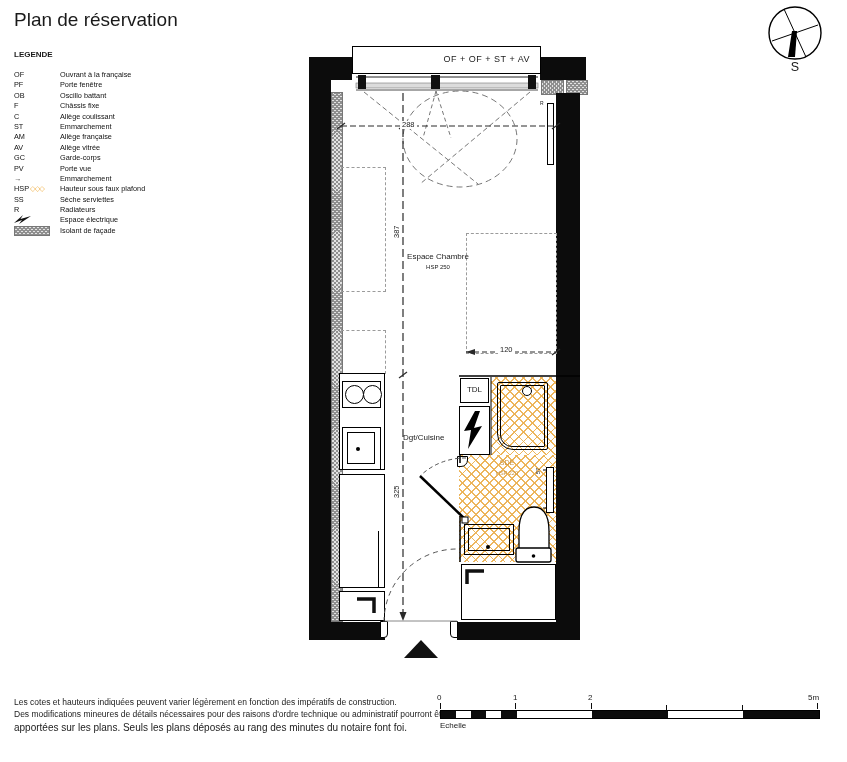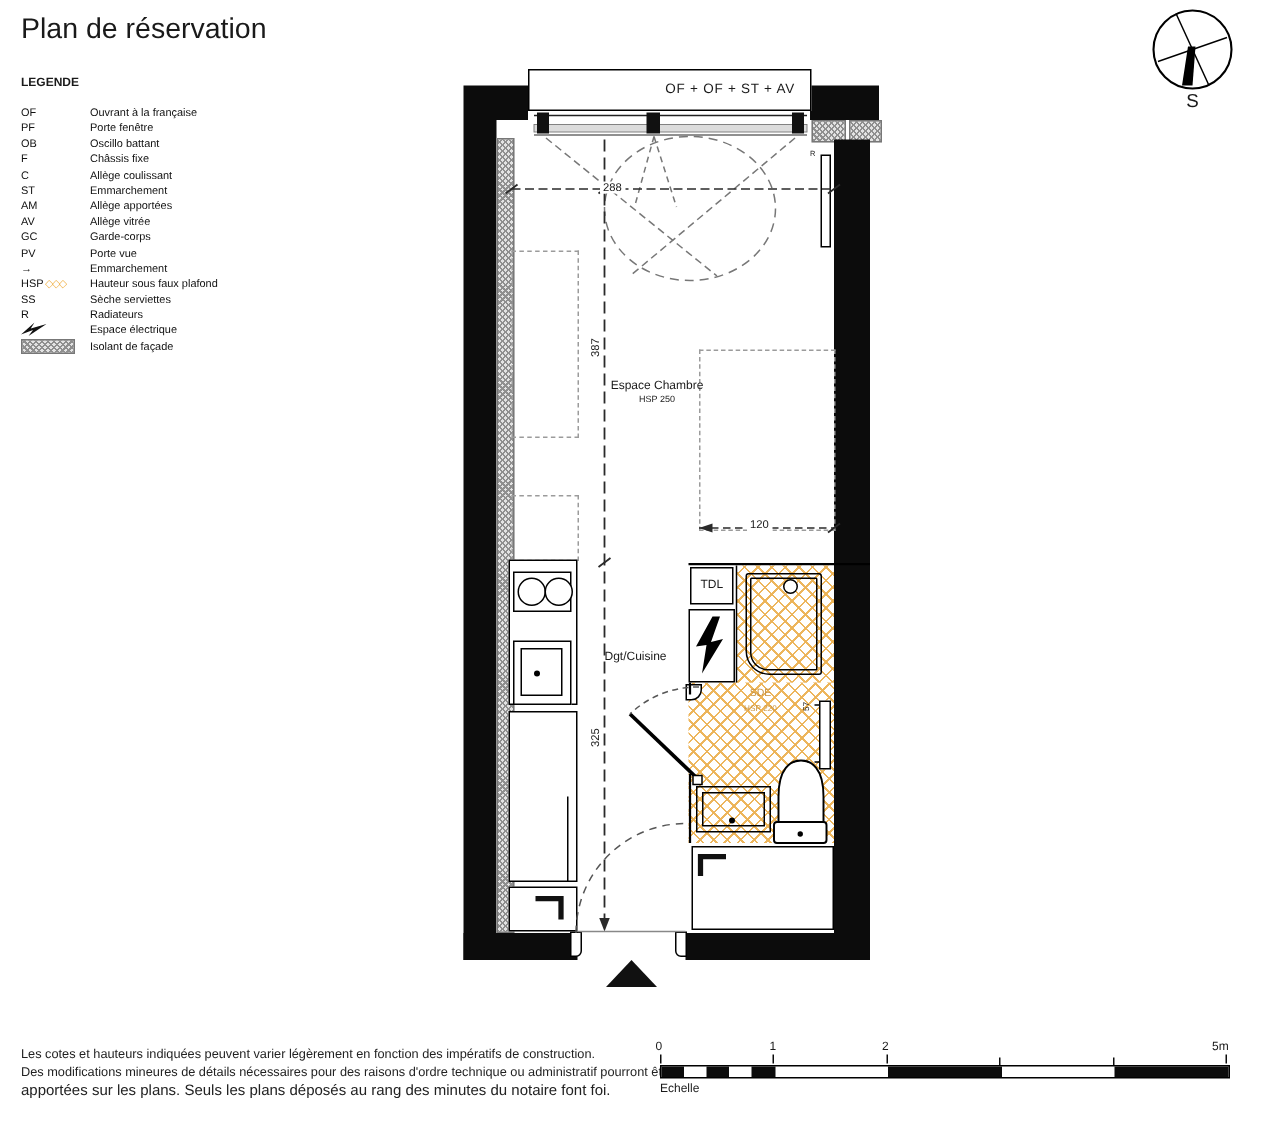--- a/index.html
+++ b/index.html
@@ -53,21 +53,21 @@
   <div class="legend-row">
     <span class="labbr">C</span>
     <span class="ldesc">Allège coulissant</span>
   </div>
   <div class="legend-row">
     <span class="labbr">ST</span>
     <span class="ldesc">Emmarchement</span>
   </div>
   <div class="legend-row">
     <span class="labbr">AM</span>
-    <span class="ldesc">Allège apportées</span>
+    <span class="ldesc">Allège française</span>
   </div>
   <div class="legend-row">
     <span class="labbr">AV</span>
     <span class="ldesc">Allège vitrée</span>
   </div>
   <div class="legend-row">
     <span class="labbr">GC</span>
     <span class="ldesc">Garde-corps</span>
   </div>
   <div class="legend-row">

